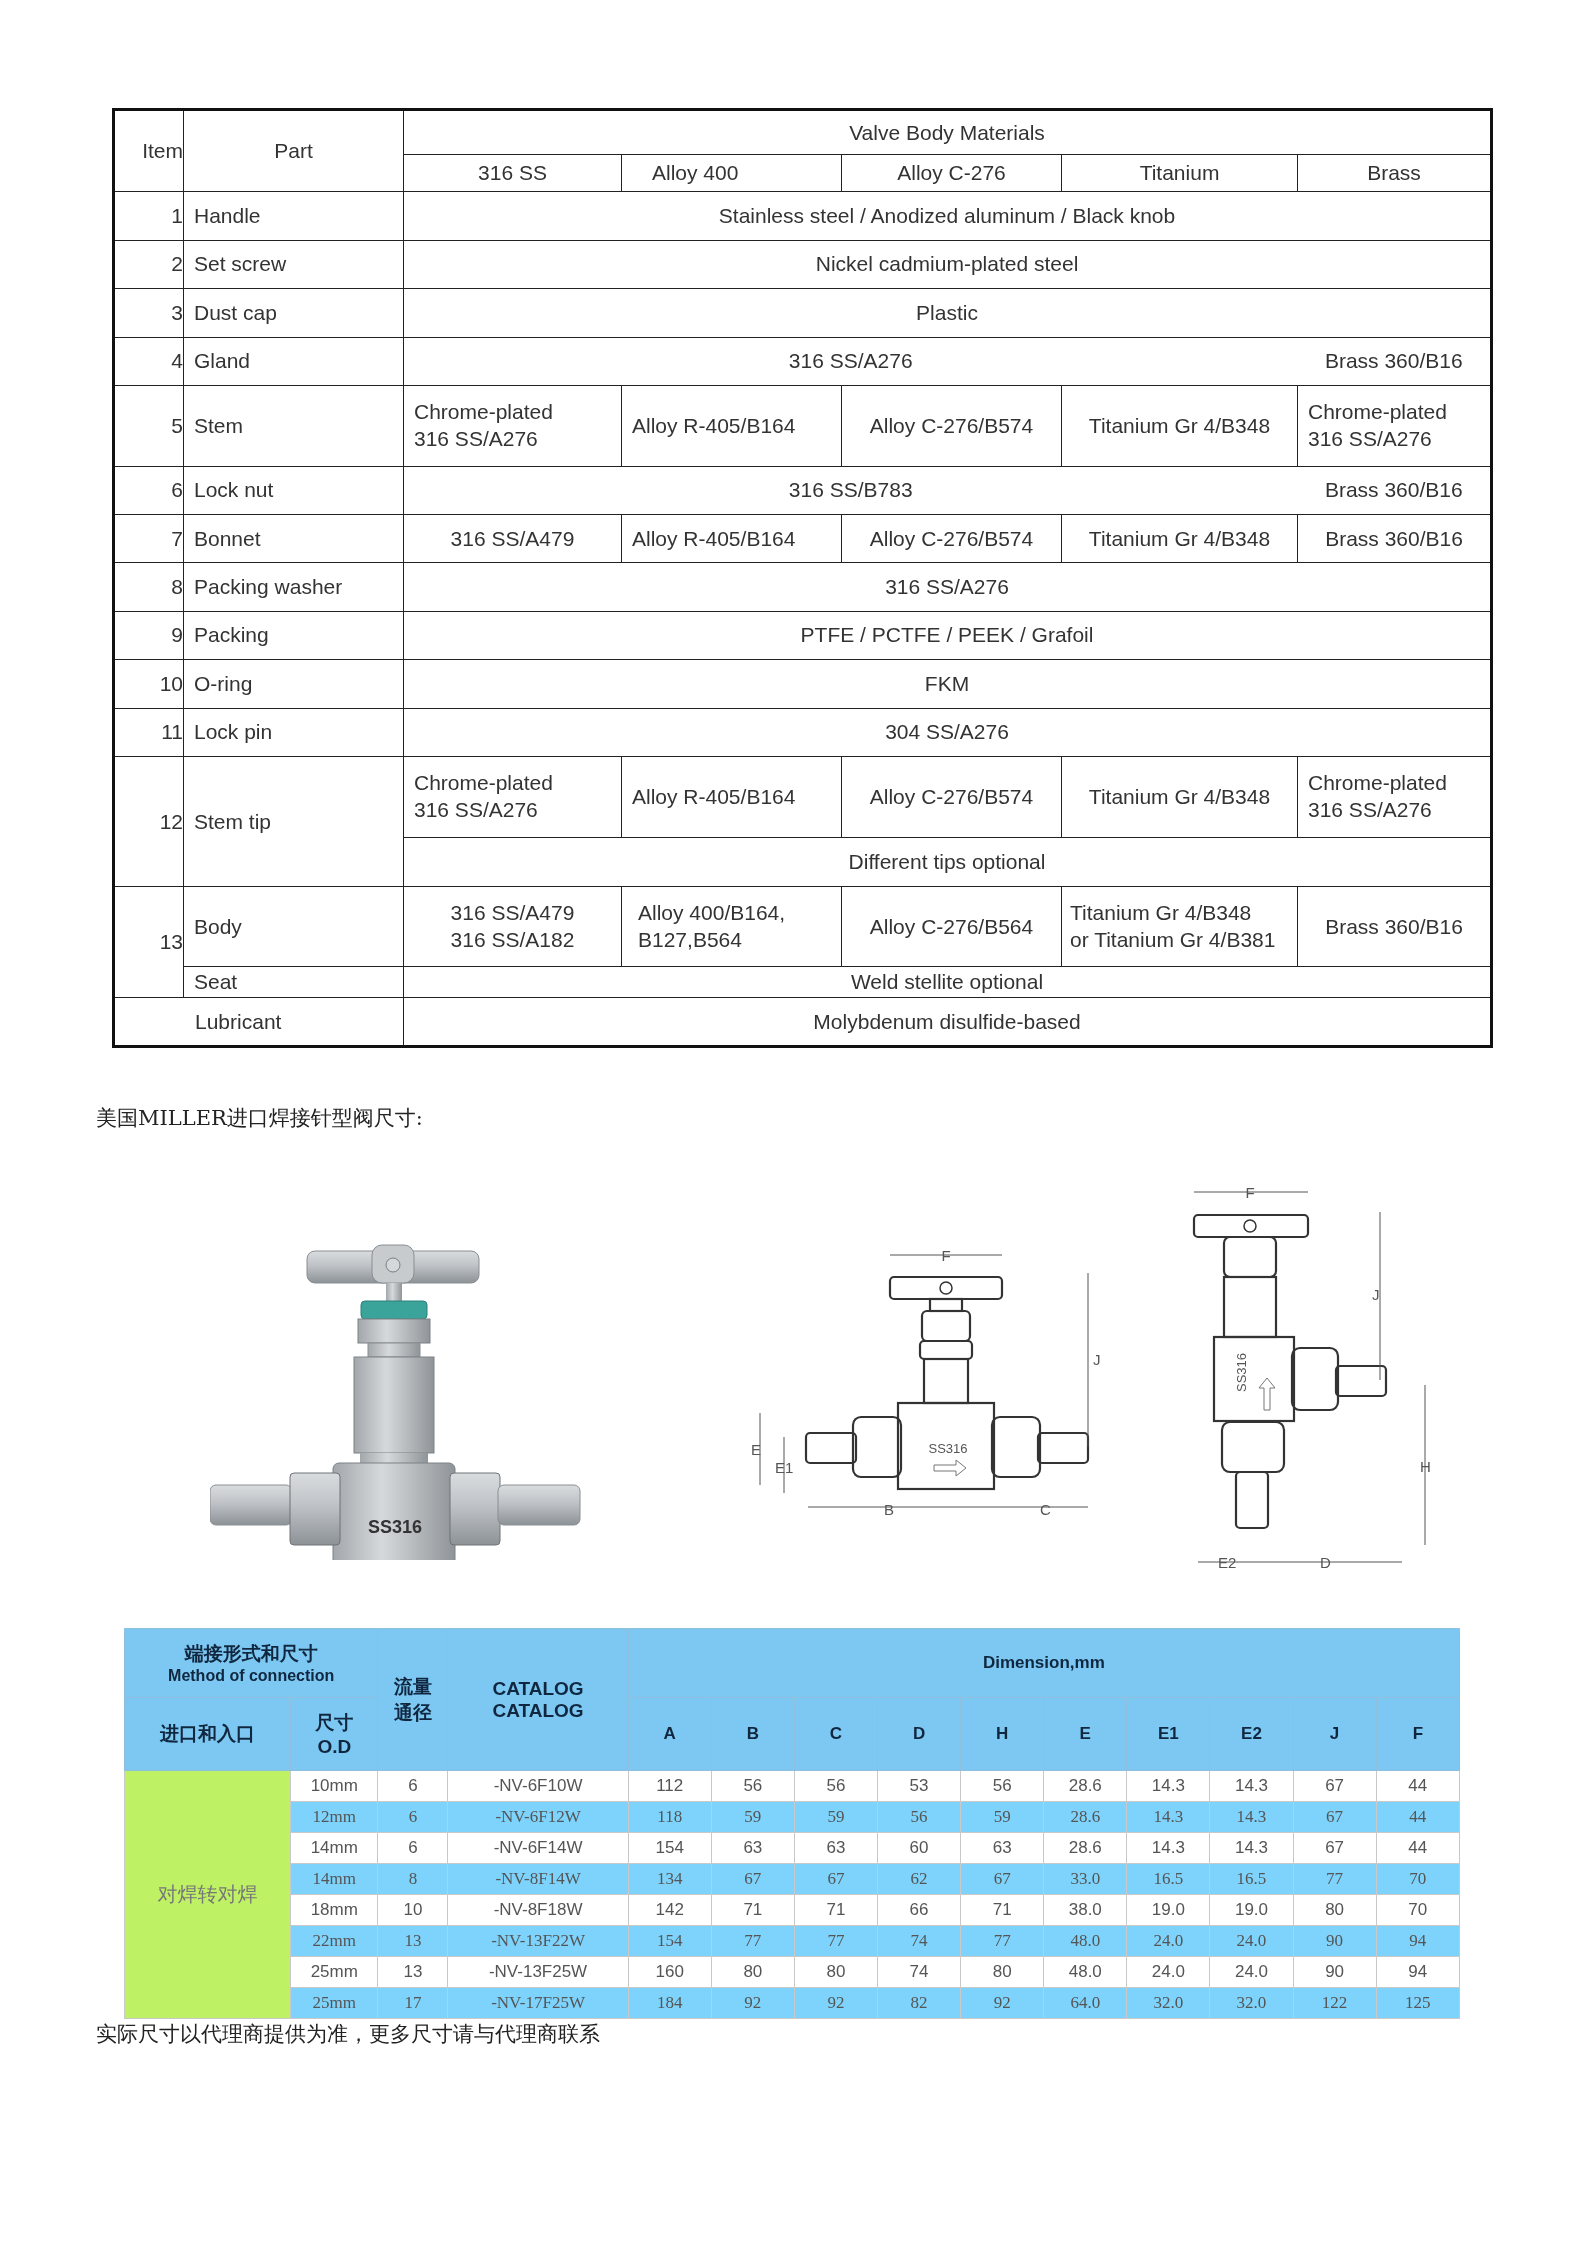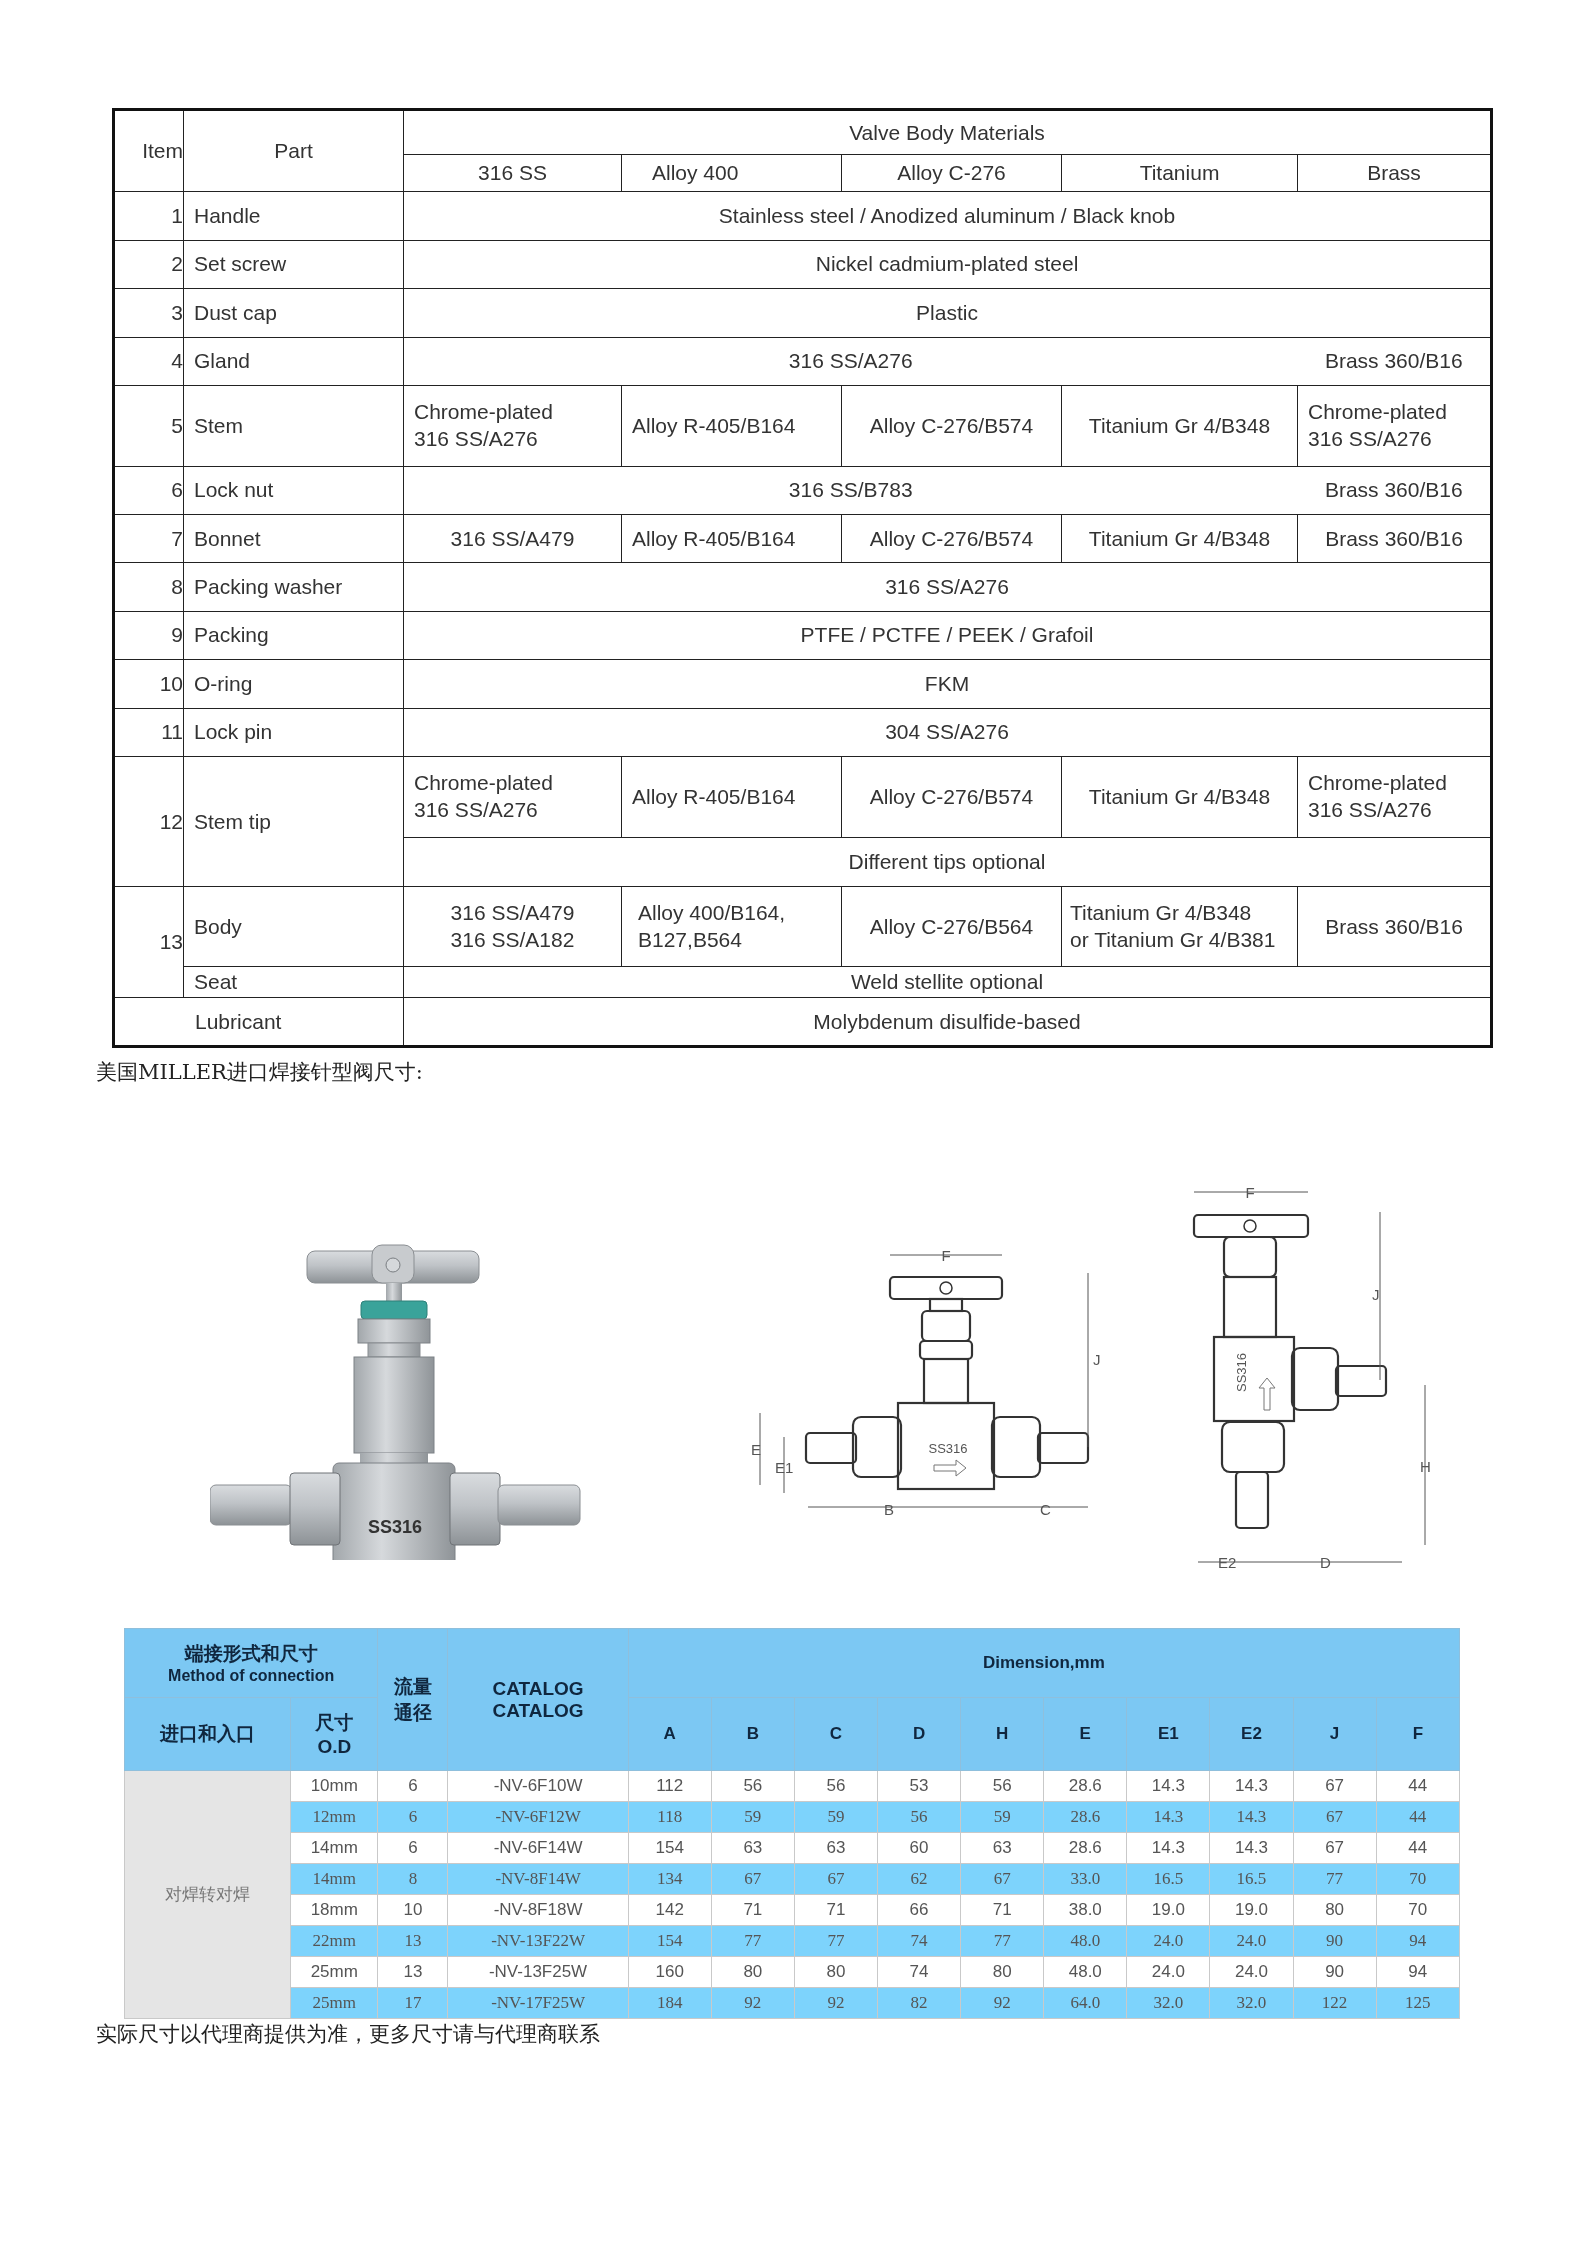--- a/index.html
+++ b/index.html
@@ -11,38 +11,38 @@
                border-collapse: collapse; border: 3px solid #111; table-layout: fixed; font-size: 21px; }
   #mat-table td { border: 1.5px solid #222; padding: 0 10px; vertical-align: middle; line-height: 1.25; color: #333; }
   #mat-table .c { text-align: center; }
   #mat-table .item { text-align: right; padding: 0; }
   #mat-table .span-left { text-align: left; }
   #mat-table .two-line { line-height: 1.28; }
 
   
   .caption { position: absolute; left: 96px; font-family: "DejaVu Serif", "Liberation Serif", serif;
              font-size: 21px; color: #222; }
-  #caption-dim { top: 1058px; }
+  #caption-dim { top: 1104px; }
   #caption-note { top: 2020px; }
 
   
   .drawing { position: absolute; }
   #photo-valve { left: 210px; top: 1215px; width: 470px; height: 345px; }
   #straight-drawing { left: 748px; top: 1215px; width: 390px; height: 300px; }
   #angle-drawing { left: 1180px; top: 1160px; width: 270px; height: 410px; }
 
   
   #dim-table { position: absolute; left: 124px; top: 1628px; width: 1336px;
                border-collapse: collapse; table-layout: fixed; font-size: 17px; }
   #dim-table th { background: #7cc8f3; color: #10273f; font-weight: bold; border: 1px solid #8fbfdc;
                   text-align: center; padding: 12px; }
   #dim-table td { border: 1px solid #c9c9c9; text-align: center; color: #555; height: 30px; padding: 0;
                   font-family: "Liberation Sans", sans-serif; font-size: 17px; }
   #dim-table tr.alt td.data { background: #7dd3fc; font-family: Liberation Serif, serif; }
-  #dim-table td.conn { background: #e5e5e5; color: #777; font-size: 17px; }
+  #dim-table td.conn { background: #bef264; color: #777; font-size: 20px; }
   #dim-table th .zh { font-size: 19px; display: block; }
   #dim-table th .en { font-size: 16px; display: block; }
 </style>
 </head>
 <body>
 
 <table id="mat-table">
   <colgroup>
     <col style="width:70px">
       <col style="width:220px">

